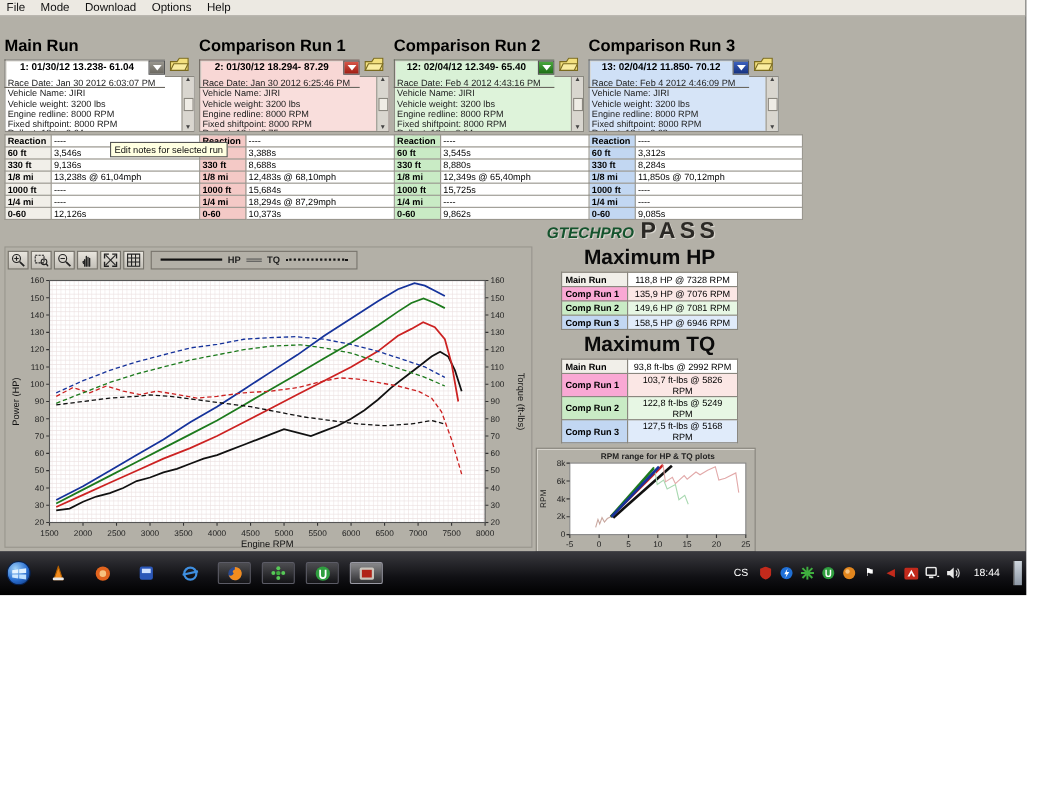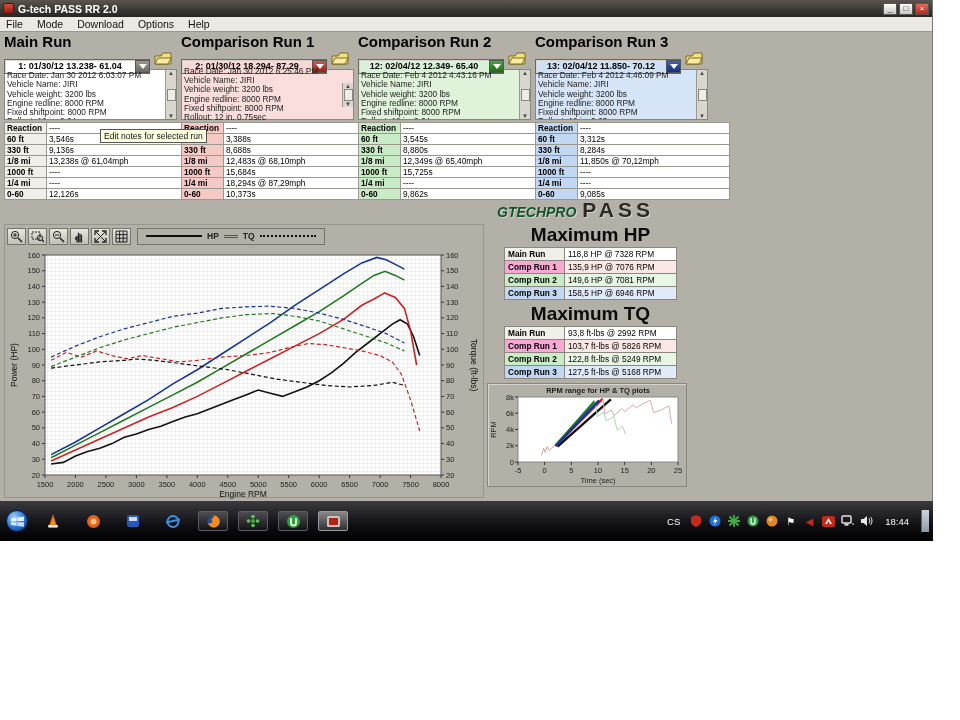--- a/index.html
+++ b/index.html
@@ -17,37 +17,37 @@
 
   
   .menubar { height:15px; background:#ece9e2; border-bottom:1px solid #9a978f; display:flex; align-items:center; gap:14px; padding:0 6px; font-size:10.5px; color:#111; }
   .menubar span { cursor:default; }
 
   
   .panels { position:absolute; left:0; top:33px; width:700px; height:168px; }
   .panel { position:absolute; width:173px; top:0; }
   .panel-title { font-size:15px; font-weight:bold; color:#000; line-height:17px; }
   .dd-row { display:flex; align-items:center; gap:3px; height:16px; margin-top:1px; }
-  .dd { flex:0 0 146px; height:15px; border:1px solid #6a675f; border-right:none; display:flex; background:#fff; box-shadow:inset 1px 1px 0 #d8d5ce;margin-top:15px; }
+  .dd { flex:0 0 146px; height:26px; border:1px solid #6a675f; border-right:none; display:flex; background:#fff; box-shadow:inset 1px 1px 0 #d8d5ce;margin-top:15px; }
   .dd-text { flex:1; font-size:9px; font-weight:bold; text-align:center; line-height:13px; white-space:nowrap; overflow:hidden; }
   .dd-arrow { width:15px; height:13px; display:flex; align-items:center; justify-content:center; border:1px solid #555; }
   .dd-arrow::after { content:""; border:4px solid transparent; border-top:5px solid #fff; margin-top:4px; }
   .folder-btn { width:20px; height:15px; background:transparent; border:none; padding:0; cursor:pointer; }
   .info { margin-top:2px; height:51px; border:1px solid #8a877f; background:#fff; display:flex; }
   .info-lines { flex:1; padding:1px 2px; font-size:8.3px; line-height:9.3px; color:#222; overflow:hidden; white-space:nowrap; }
   .vscroll { width:11px; background:#d9d6cf; border-left:1px solid #9a978f; display:flex; flex-direction:column; align-items:center; justify-content:space-between; font-size:6px; color:#444; }
   .vscroll .thumb { width:9px; height:12px; background:#efece5; border:1px solid #8a877f; }
   table.stats { margin-top:2px; border-collapse:collapse; width:195px; }
   table.stats th, table.stats td { border:1px solid #9a978f; font-size:8.3px; height:11px; padding:0 2px; }
   table.stats th { width:42px; text-align:left; font-weight:bold; }
   table.stats td { background:#fff; text-align:left; font-weight:normal; }
 
   .run-main  { left:4px; }   .run-c1 { left:181px; }  .run-c2 { left:358px; }  .run-c3 { left:535px; }
   .run-main .dd { background:#fff; }           .run-main th { background:#f1efe9; }  .run-main .info{background:#fff;}           .run-main td{background:#fff;}           .run-main .dd-arrow{background:linear-gradient(#9a978f,#6a675f);}
-  .run-c1 .dd { background:#f8d7d5; }          .run-c1 th { background:#f4c9c6; }    .run-c1 .info{background:#f9dedc;align-items:center;}          .run-c1 td{background:#fbe7e5;}          .run-c1 .dd-arrow{background:linear-gradient(#d8574a,#a01c12);}
+  .run-c1 .dd { background:#f8d7d5; }          .run-c1 th { background:#f4c9c6; }    .run-c1 .info{background:#f9dedc;}          .run-c1 td{background:#fbe7e5;}          .run-c1 .dd-arrow{background:linear-gradient(#d8574a,#a01c12);}
   .run-c2 .dd { background:#d9f1d6; }          .run-c2 th { background:#c9ebc5; }    .run-c2 .info{background:#def3da;}          .run-c2 td{background:#e7f7e4;}          .run-c2 .dd-arrow{background:linear-gradient(#4ba83f,#1c6d14);}
   .run-c3 .dd { background:#cfe0f6; }          .run-c3 th { background:#c2d7f2; }    .run-c3 .info{background:#d6e4f7;}          .run-c3 td{background:#e0ebfa;}          .run-c3 .dd-arrow{background:linear-gradient(#3e62c0,#14307e);}
 
   .tooltip { position:absolute; left:100px; top:129px; background:#ffffe1; border:1px solid #555; font-size:8.5px; padding:1px 3px; color:#111; z-index:30; }
 
   
   .tabrow { position:absolute; left:0; top:201px; width:933px; height:22px; }
   .tabs { position:absolute; left:4px; bottom:0; display:flex; align-items:flex-end; }
   .tab { background:linear-gradient(#efede7,#cdcac2); border:1px solid #8a877f; border-bottom:none; border-radius:3px 3px 0 0; font-size:11px; font-weight:bold; color:#111; padding:3px 7px 2px; margin-right:2px; cursor:pointer; }
   .tab.active { font-size:12.5px; padding:4px 9px 3px; background:linear-gradient(#fbfaf6,#d9d6ce); }
@@ -66,21 +66,21 @@
   .mainchart-wrap { margin:2px 0 0 2px; }
   .tk { font-size:7.5px; fill:#222; font-family:"Liberation Sans",sans-serif; }
   .axl { font-size:8.5px; fill:#111; font-family:"Liberation Sans",sans-serif; }
   .mtk { font-size:7.5px; fill:#222; font-family:"Liberation Sans",sans-serif; }
 
   .side-panel { position:absolute; left:487px; top:224px; width:207px; height:274px; }
   .max-title { text-align:center; font-size:19px; font-weight:bold; color:#0b0b0b; line-height:22px; }
   table.max { border-collapse:collapse; margin:1px auto 3px; }
   table.max th, table.max td { border:1px solid #8a877f; font-size:8.3px; height:13px; padding:0 3px; }
   table.max th { width:60px; text-align:left; font-weight:bold; }
-  table.max td { width:112px; text-align:left;margin-top:25px; }
+  table.max td { width:100px; text-align:center;margin-top:25px; }
   tr.rw0 th { background:#f1efe9; } tr.rw0 td { background:#fff; }
   tr.rw1 th { background:#f9a8d4; } tr.rw1 td { background:#fbe7e5; }
   tr.rw2 th { background:#c9ebc5; } tr.rw2 td { background:#e7f7e4; }
   tr.rw3 th { background:#c2d7f2; } tr.rw3 td { background:#e0ebfa; }
   .mini-panel { margin-top:4px; width:200px; height:104px; background:#b3b0a7; border:1px solid #88857d; box-shadow:inset 1px 1px 0 #d8d5ce; }
 
   
   .taskbar { position:absolute; left:0; top:501px; width:933px; height:40px; background:linear-gradient(#3a3a3f,#101014 60%,#000); display:flex; align-items:center; }
   .orb { width:22px; height:22px; border-radius:50%; margin:0 10px 0 6px; background:radial-gradient(circle at 35% 30%,#9fd1f7,#2a6fd1 55%,#0b2f72); border:1px solid #06204e; display:flex; align-items:center; justify-content:center; cursor:pointer; }
   .launchers { display:flex; align-items:center; gap:10px; }
@@ -92,29 +92,20 @@
   .ticon { width:13px; height:13px; display:flex; align-items:center; justify-content:center; cursor:pointer; font-size:10px; line-height:13px; }
   .clock { color:#fff; font-size:9.5px; padding:0 6px; cursor:pointer; }
   .peek { width:8px; height:22px; background:linear-gradient(#cfd6de,#8e99a6); border-left:1px solid #666; cursor:pointer; }
 </style>
 </head>
 <body>
 
 <div class="desktop">
   <div class="app">
 
-    <div class="titlebar">
-      <div class="app-icon"></div>
-      <div class="title-text">G-tech PASS RR 2.0</div>
-      <div class="winbtns">
-        <div class="wbtn">_</div>
-        <div class="wbtn">□</div>
-        <div class="wbtn close">×</div>
-      </div>
-    </div>
 
     <div class="menubar">
       <span>File</span>
       <span>Mode</span>
       <span>Download</span>
       <span>Options</span>
       <span>Help</span>
     </div>
 
     <div class="panels">

